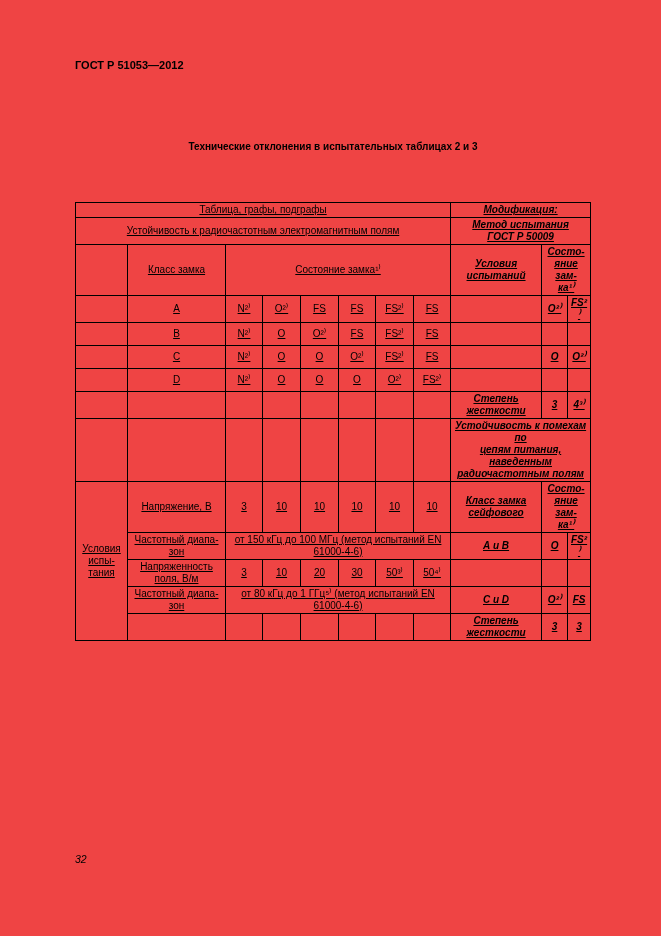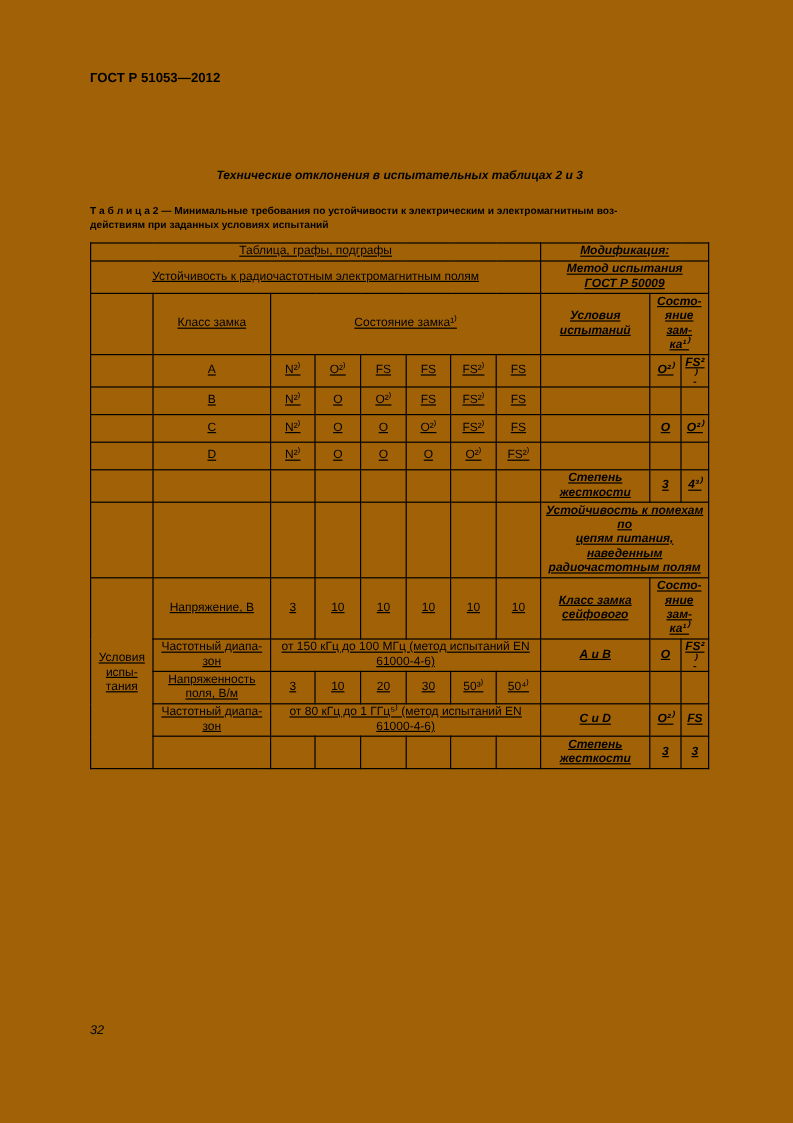--- a/index.html
+++ b/index.html
@@ -1,32 +1,32 @@
 <!DOCTYPE html>
 <html><head>
 <meta charset="utf-8">
 <style>
   * { margin:0; padding:0; box-sizing:border-box; }
   html,body { background:#ffffff; }
   .page {
-    position:relative; width:661px; height:936px; background:#a16207;
+    position:relative; width:661px; height:936px; background:#ef4444;
     font-family:"Liberation Sans", sans-serif; color:#000; overflow:hidden;
   }
   .doc-number {
     position:absolute; left:75px; top:59px;
     font-size:11px; font-weight:bold;
   }
   .annex {
     position:absolute; left:75px; top:82px; width:516px;
     text-align:center; font-size:9px; font-weight:bold; font-style:italic;
     line-height:1.3; white-space:pre-line;
   }
   .section-title {
     position:absolute; left:75px; top:141px; width:516px;
-    text-align:center; font-size:10px; font-weight:bold; font-style:italic;
+    text-align:center; font-size:10px; font-weight:bold; 
   }
   .caption {
     position:absolute; left:75px; top:170px; width:520px;
     font-size:8.5px; font-weight:bold; line-height:1.4; white-space:pre-line;
   }
   .tbl-wrap { position:absolute; left:75px; top:202px; }
   table.gost {
     border-collapse:collapse; table-layout:fixed; width:443px;
     font-size:10px; line-height:1.2;text-decoration:underline;
   }
@@ -45,22 +45,20 @@
 </head>
 <body>
 
 <div class="page">
 
   <div class="doc-number">ГОСТ Р 51053—2012</div>
 
 
   <div class="section-title">Технические отклонения в испытательных таблицах 2 и 3</div>
 
-  <div class="caption">Т а б л и ц а  2 — Минимальные требования по устойчивости к электрическим и электромагнитным воз-
-действиям при заданных условиях испытаний</div>
 
   <div class="tbl-wrap">
     <table class="gost">
       <colgroup>
         <col style="width:52px">
           <col style="width:98px">
         <col style="width:37px">
           <col style="width:38px">
           <col style="width:38px">
         <col style="width:37px">

